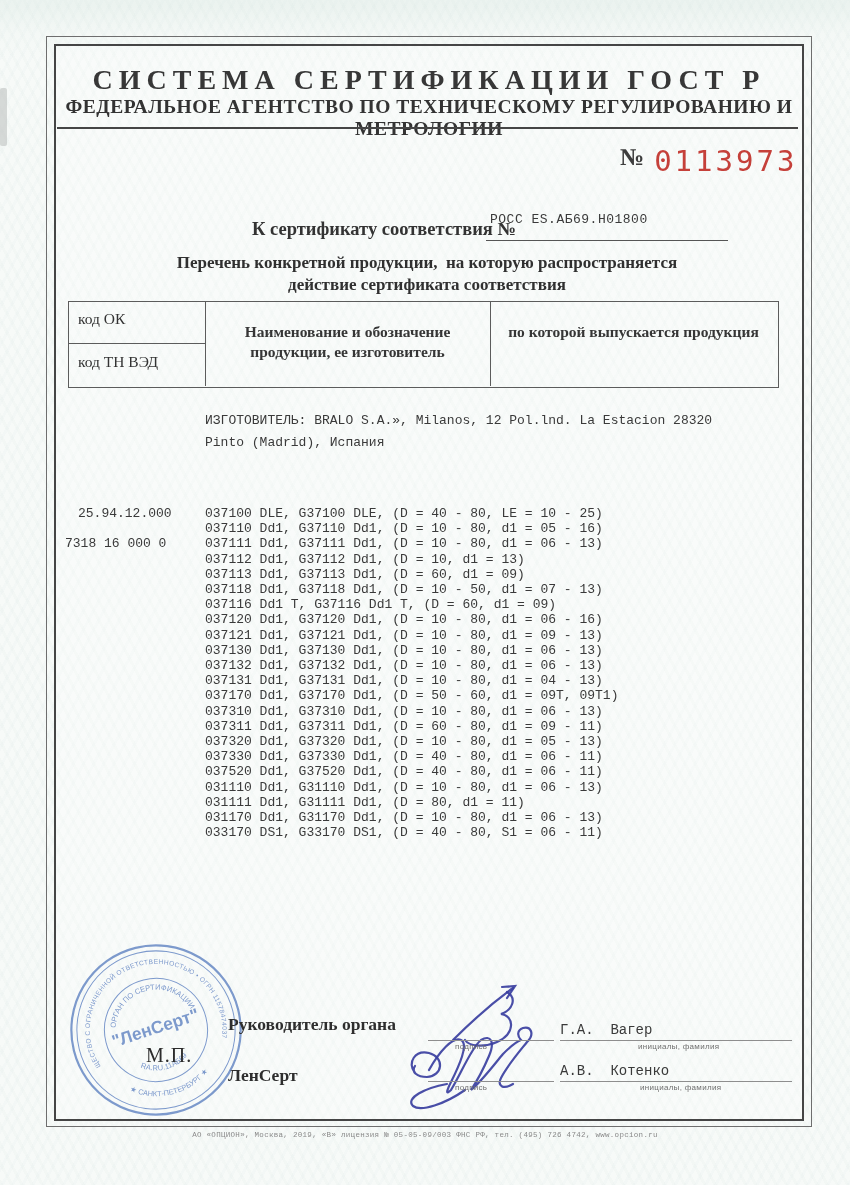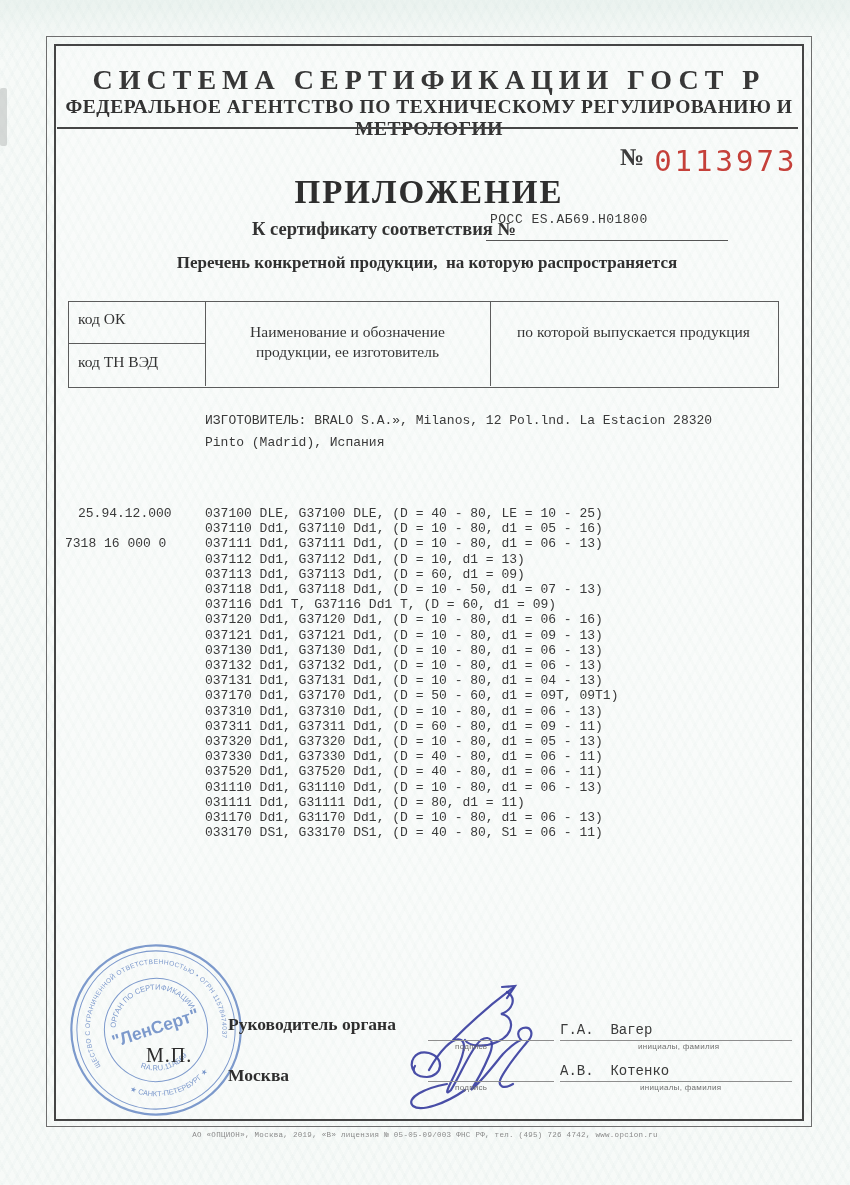--- a/index.html
+++ b/index.html
@@ -62,21 +62,21 @@
   .subtitle{
     left:54px;width:746px;text-align:center;
     font-size:17px;font-weight:bold;color:#303030;white-space:pre;
   }
 
   .thead-box{left:68px;top:301px;width:709px;height:85px;border:1.2px solid #5c5c5c;}
   .thead-v1{left:205px;top:301px;width:0;height:85px;border-left:1.2px solid #5c5c5c;}
   .thead-v2{left:490px;top:301px;width:0;height:85px;border-left:1.2px solid #5c5c5c;}
   .thead-h1{left:68px;top:343px;width:137px;border-top:1.2px solid #5c5c5c;}
   .th-cell{font-size:15.5px;color:#333;}
-  .th-center{text-align:center;line-height:20px;font-weight:normal;color:#363636;}
+  .th-center{text-align:center;line-height:20px;font-weight:bold;color:#363636;}
 
   .mono{
     font-family:"Liberation Mono", monospace;
     font-size:13px;color:#3a3a3a;white-space:pre;
   }
   .prod-lines div{line-height:15.2px;white-space:pre;}
 
   .sig-label{font-size:17.5px;font-weight:bold;color:#2e2e2e;}
   .sig-line{border-top:1px solid #8e8e8e;height:0;}
   .tiny{font-size:8px;color:#6f6f6f;letter-spacing:.3px;font-family:"Liberation Sans", sans-serif;}
@@ -107,26 +107,26 @@
   <div class="abs frame-inner"></div>
 
   <div class="abs sys-title">СИСТЕМА СЕРТИФИКАЦИИ ГОСТ Р</div>
   <div class="abs agency-title">ФЕДЕРАЛЬНОЕ АГЕНТСТВО ПО ТЕХНИЧЕСКОМУ РЕГУЛИРОВАНИЮ И МЕТРОЛОГИИ</div>
   <div class="abs hdr-rule"></div>
 
   <div class="abs serial">
     <span class="no">№</span><span class="digits" id="serial-digits" style="color: rgb(197, 64, 58);">0113973</span>
   </div>
 
-  <div class="abs doc-title">ПРИЛОЖЕНИЕ</div>
   <div class="abs cert-label">К сертификату соответствия №</div>
   <div class="abs cert-number mono">РОСС ES.АБ69.Н01800</div>
   <div class="abs cert-underline"></div>
 
   <div class="abs subtitle" style="top:253px;">Перечень конкретной продукции,  на которую распространяется</div>
+  <div class="abs subtitle" style="top:275px;">действие сертификата соответствия</div>
 
   <div class="abs thead-box"></div>
   <div class="abs thead-v1"></div>
   <div class="abs thead-v2"></div>
   <div class="abs thead-h1"></div>
   <div class="abs th-cell" style="left:78px;top:310px;">код ОК</div>
   <div class="abs th-cell" style="left:78px;top:353px;">код ТН ВЭД</div>
   <div class="abs th-cell th-center" style="left:205px;top:322px;width:285px;">
     <div>Наименование и обозначение</div>
     <div>продукции, ее изготовитель</div>
@@ -171,21 +171,21 @@
     <path d="M 70,112 C 50,126 26,134 18,128 C 10,120 30,110 52,106"></path>
   </svg>
 
   <div class="abs sig-label" style="left:228px;top:1014px;">Руководитель органа</div>
   <div class="abs sig-line" style="left:428px;top:1040px;width:126px;"></div>
   <div class="abs tiny" style="left:455px;top:1042px;">подпись</div>
   <div class="abs typed-name" style="left:560px;top:1022px;">Г.А.  Вагер</div>
   <div class="abs sig-line" style="left:560px;top:1040px;width:232px;"></div>
   <div class="abs tiny" style="left:638px;top:1042px;">инициалы, фамилия</div>
 
-  <div class="abs sig-label" style="left:228px;top:1065px;">Москва</div>
+  <div class="abs sig-label" style="left:228px;top:1065px;">ЛенСерт</div>
   <div class="abs sig-line" style="left:428px;top:1081px;width:126px;"></div>
   <div class="abs tiny" style="left:455px;top:1083px;">подпись</div>
   <div class="abs typed-name" style="left:560px;top:1063px;">А.В.  Котенко</div>
   <div class="abs sig-line" style="left:560px;top:1081px;width:232px;"></div>
   <div class="abs tiny" style="left:640px;top:1083px;">инициалы, фамилия</div>
 
   <div class="abs footer">АО «ОПЦИОН», Москва, 2019, «В»     лицензия № 05-05-09/003 ФНС РФ, тел. (495) 726 4742, www.opcion.ru</div>
 
 </div>
 

